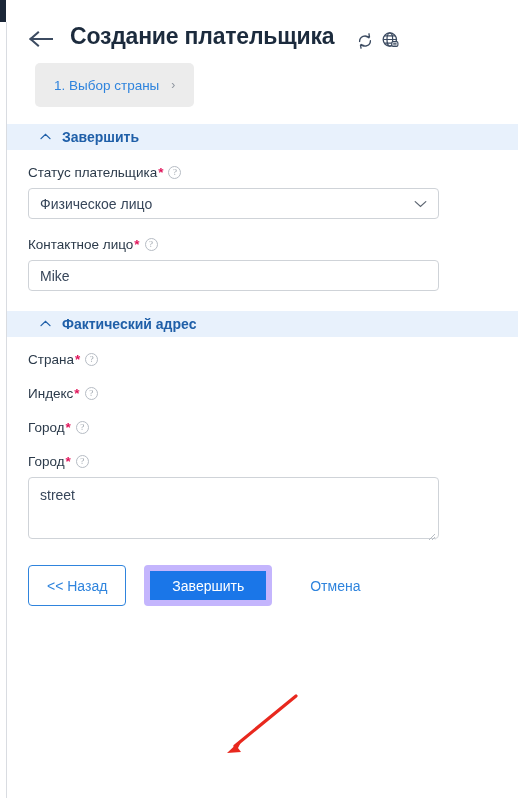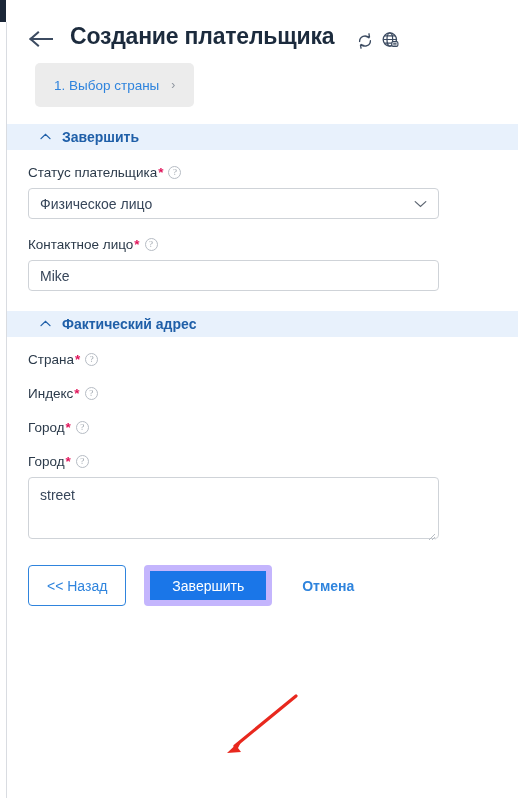--- a/index.html
+++ b/index.html
@@ -216,22 +216,21 @@
     color: #fff;
     border: 6px solid #c4b5fd;
     padding: 0 22px;
     min-width: 100px;
   }
   .btn-link {
     color: #2f84dd;
     background: transparent;
     border: none;
     padding: 0 4px;
-    margin-left: 8px;
-    font-weight: bold;
+    margin-left: 16px;
   }
 
   
   .annotation {
     position: absolute;
     left: 0; top: 0;
     width: 518px; height: 798px;
     pointer-events: none;
   }
 </style>

